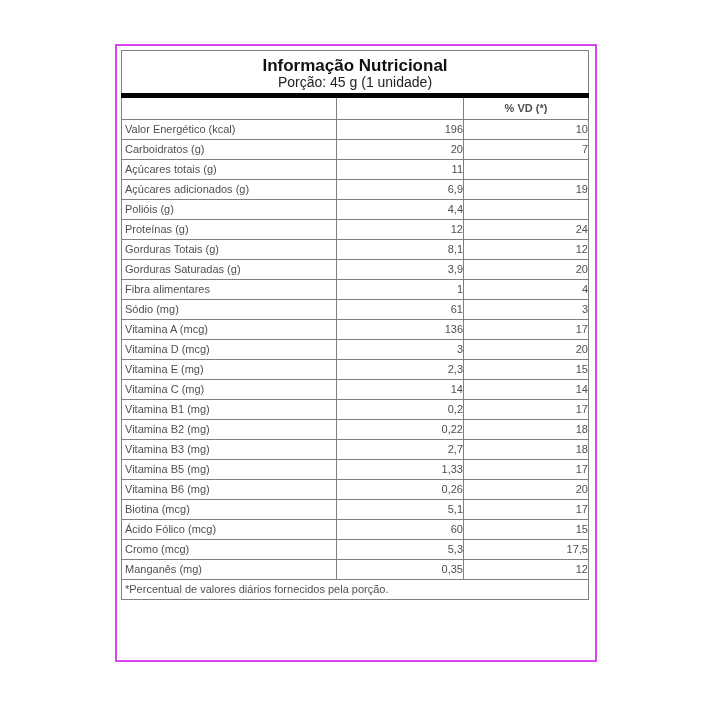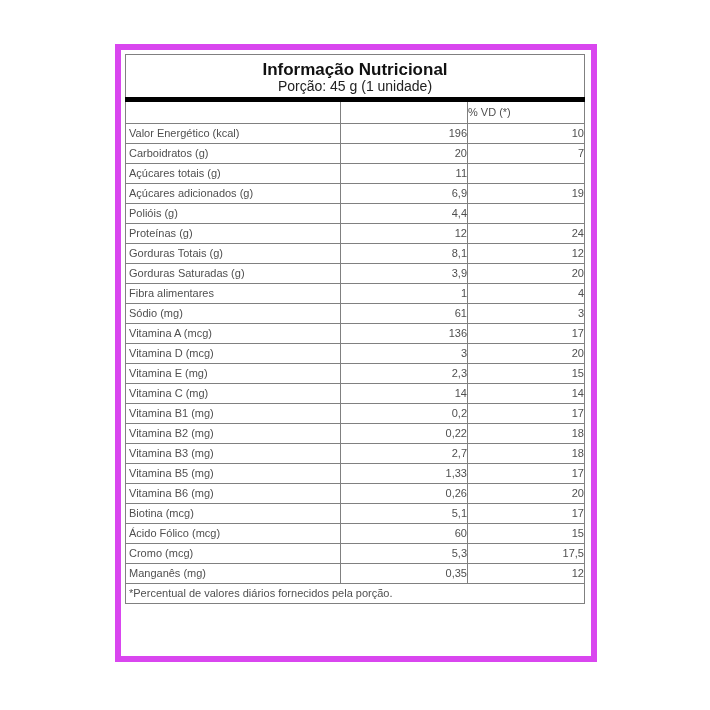--- a/index.html
+++ b/index.html
@@ -13,21 +13,21 @@
     position: relative;
     font-family: "Liberation Sans", sans-serif;
   }
   .label-box {
     position: absolute;
     left: 115px;
     top: 44px;
     width: 482px;
     height: 618px;
     box-sizing: border-box;
-    border: 6px solid #d946ef;
+    border: 2px solid #d946ef;
     background: #ffffff;
     padding: 4px 6px 3px 4px;
   }
   table.nutri-table {
     width: 100%;
     border-collapse: collapse;
     table-layout: fixed;
   }
   table.nutri-table td {
     border: 1px solid #808080;
@@ -51,22 +51,23 @@
   .subtitle {
     font-size: 14px;
     color: #222222;
     line-height: 13px;
   }
   .header-row td {
     height: 21px;
     line-height: 21px;
   }
   .header-vd {
-    font-weight: normal;
+    font-weight: bold;
     color: #111111;
+    text-align: center;
   }
   tbody td {
     height: 19px;
     line-height: 19px;
   }
   .cell-name {
     text-align: left;
     padding-left: 3px !important;
   }
   .cell-center {

